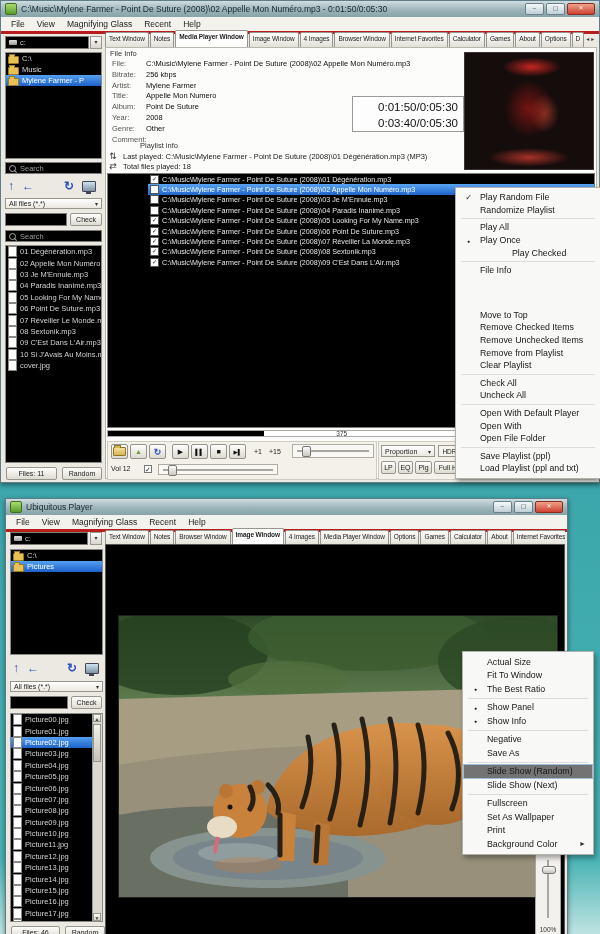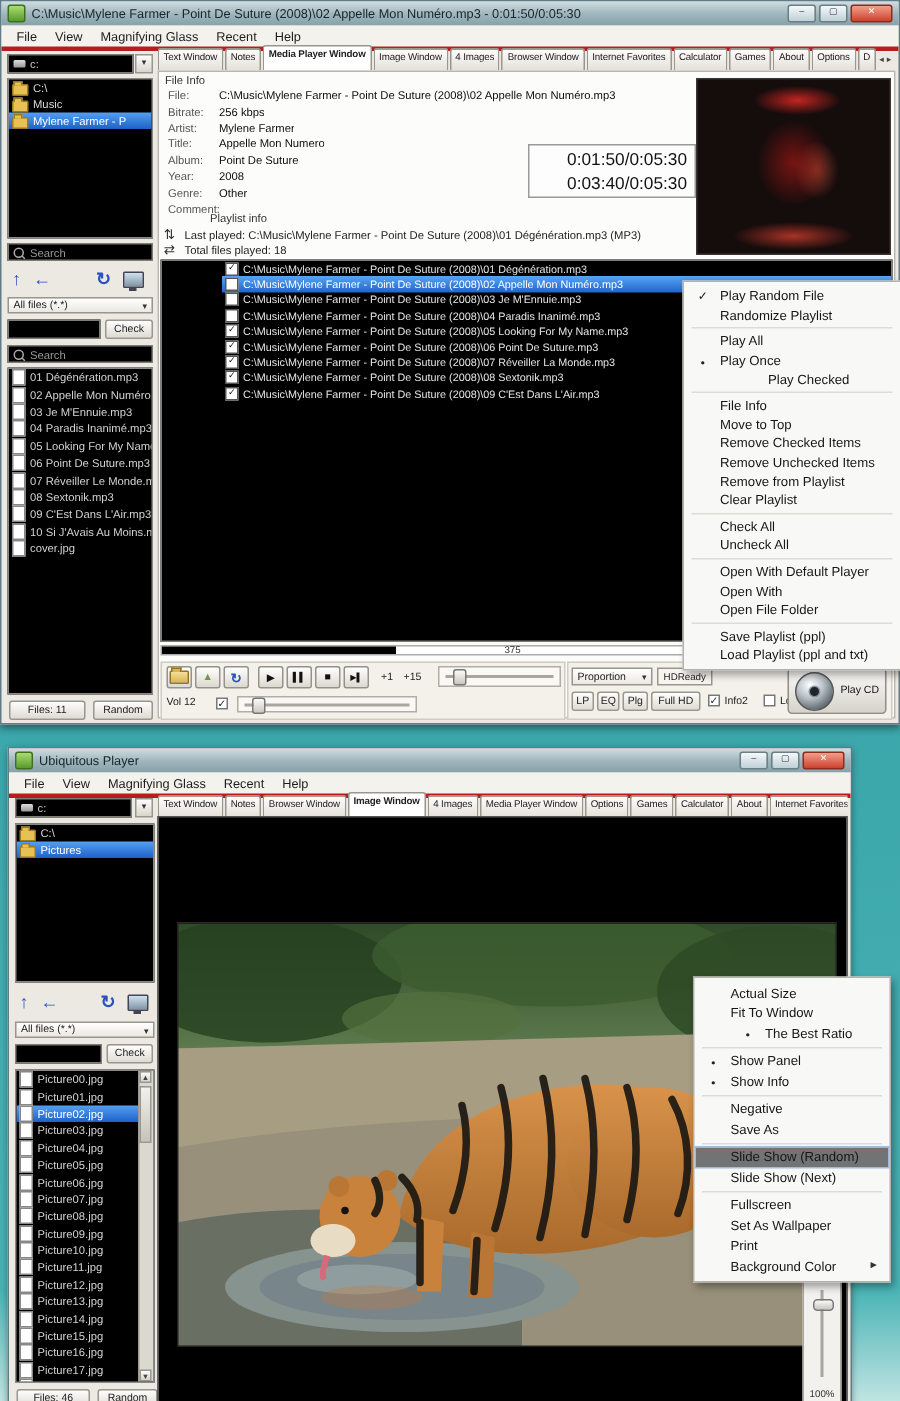--- a/index.html
+++ b/index.html
@@ -402,21 +402,21 @@
         </div>
         <div class="ctx-item" style="height: 12.6px; padding-left: 32px;">
           <span class="ctx-mark"></span>
           <span>Play Checked</span>
         </div>
         <div class="ctx-sep"></div>
         <div class="ctx-item" style="height: 12.6px;">
           <span class="ctx-mark"></span>
           <span>File Info</span>
         </div>
-        <div class="ctx-item" style="height: 12.6px;">
+        <div class="ctx-item" style="height: 12.6px; margin-top: 32px;">
           <span class="ctx-mark"></span>
           <span>Move to Top</span>
         </div>
         <div class="ctx-item" style="height: 12.6px;">
           <span class="ctx-mark"></span>
           <span>Remove Checked Items</span>
         </div>
         <div class="ctx-item" style="height: 12.6px;">
           <span class="ctx-mark"></span>
           <span>Remove Unchecked Items</span>
@@ -677,21 +677,21 @@
 
     <div class="ctxmenu" style="left:456px;top:152px;width:132px;--ih:13.5px;">
         <div class="ctx-item" style="height: 13.5px;">
           <span class="ctx-mark"></span>
           <span>Actual Size</span>
         </div>
         <div class="ctx-item" style="height: 13.5px;">
           <span class="ctx-mark"></span>
           <span>Fit To Window</span>
         </div>
-        <div class="ctx-item" style="height: 13.5px; margin-left: 23px;">
+        <div class="ctx-item" style="height: 13.5px;">
           <span class="ctx-mark mark-dot"></span>
           <span>The Best Ratio</span>
         </div>
         <div class="ctx-sep"></div>
         <div class="ctx-item" style="height: 13.5px;">
           <span class="ctx-mark mark-dot"></span>
           <span>Show Panel</span>
         </div>
         <div class="ctx-item" style="height: 13.5px;">
           <span class="ctx-mark mark-dot"></span>

